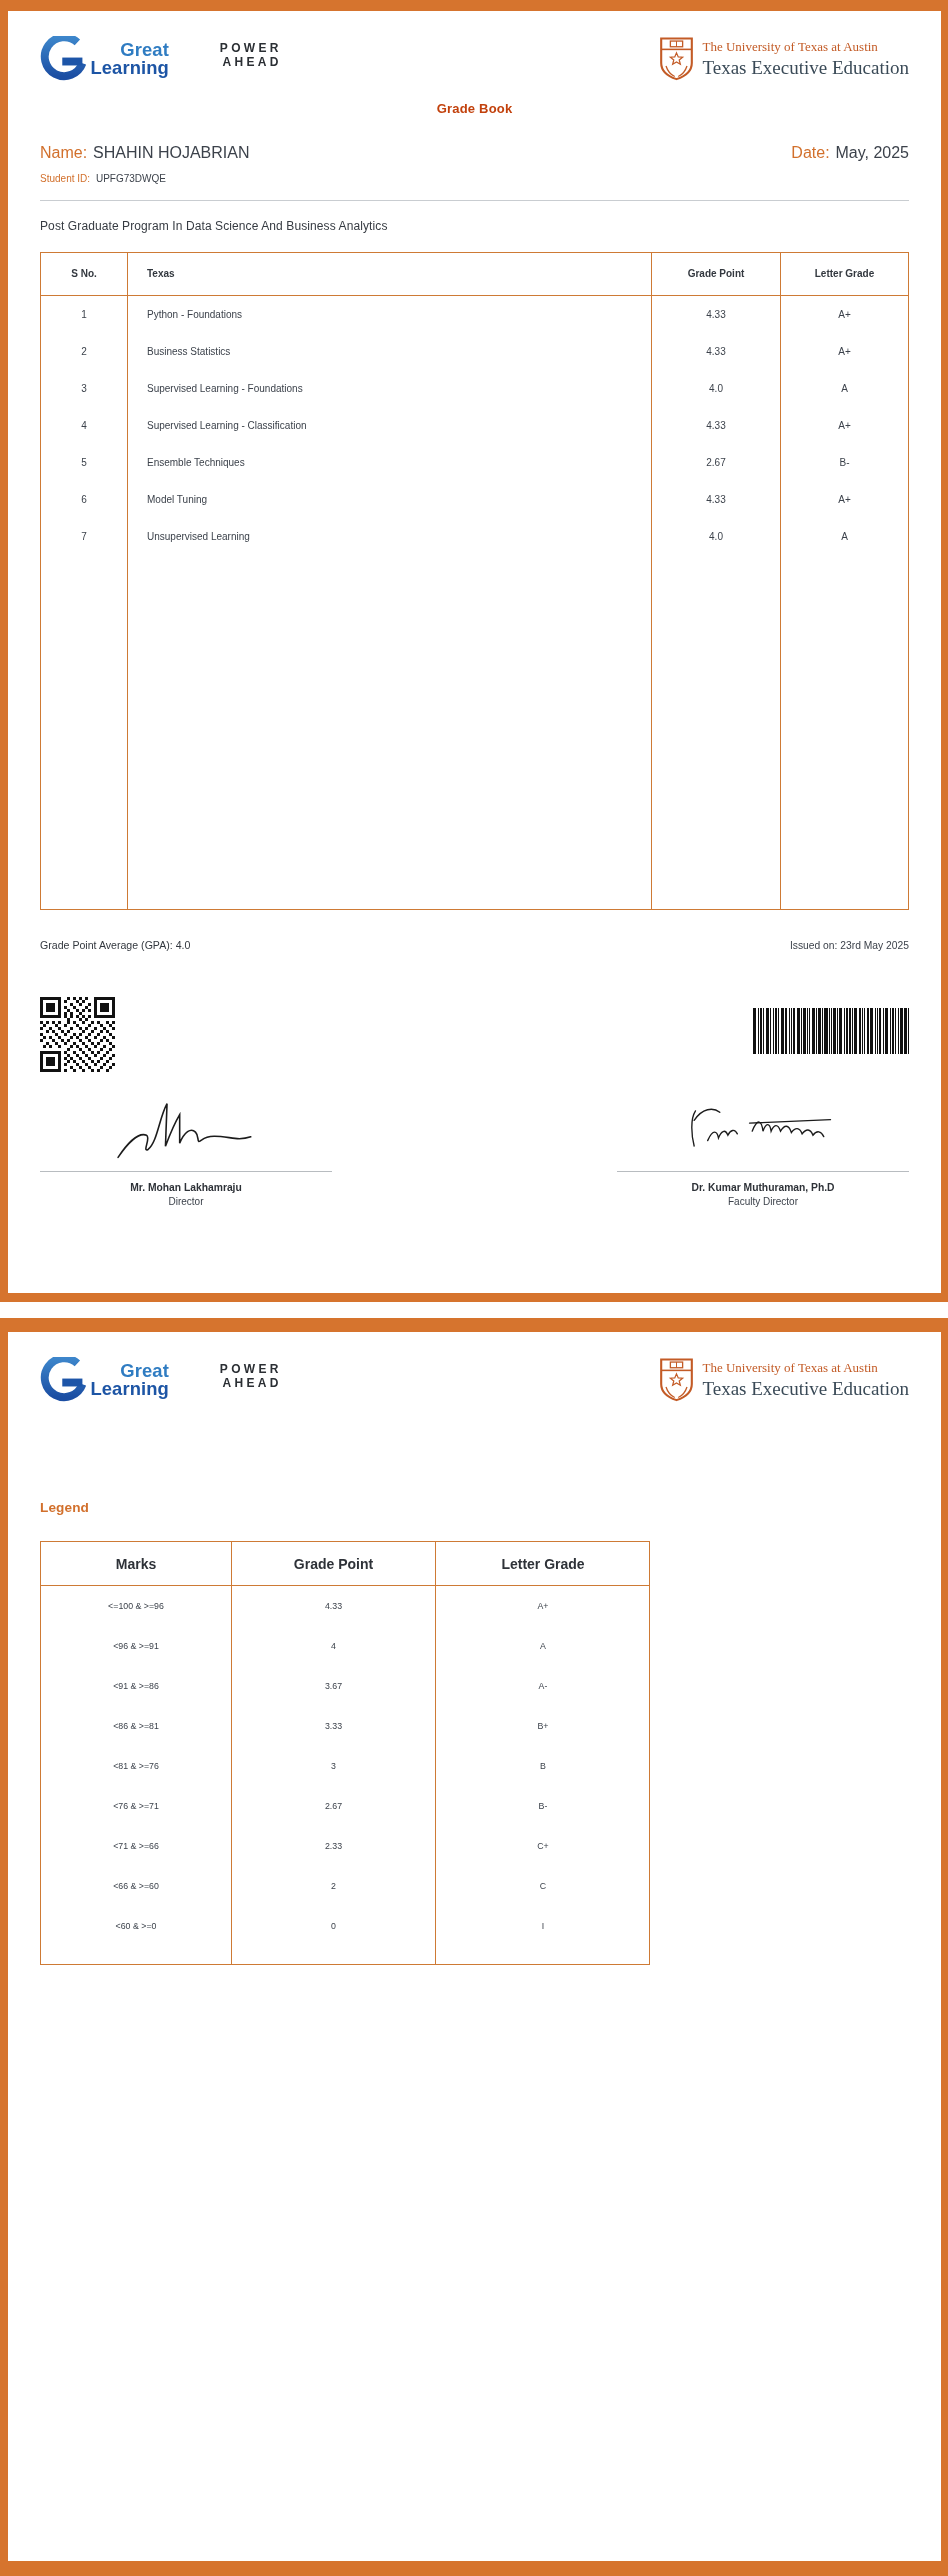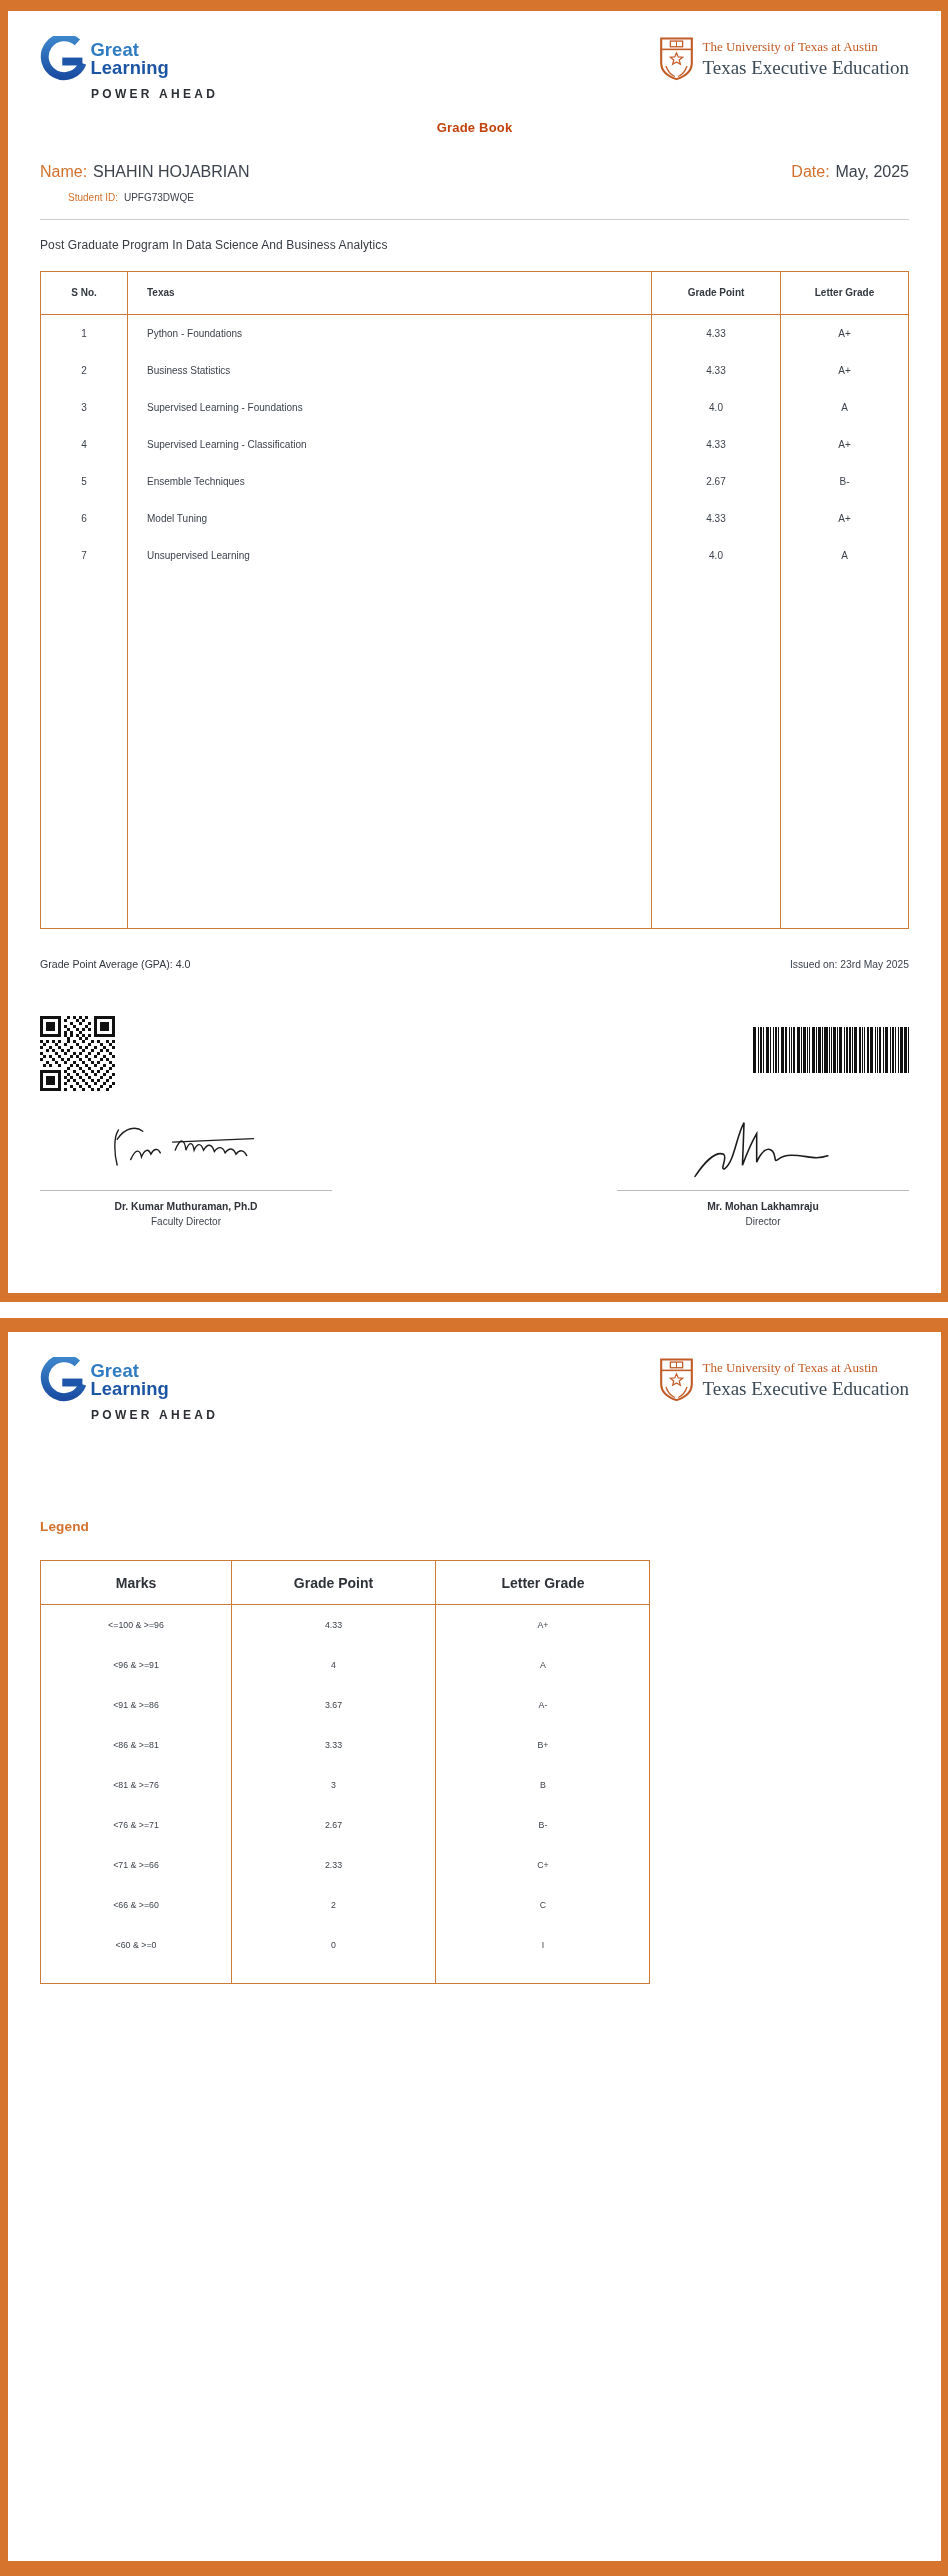--- a/index.html
+++ b/index.html
@@ -25,39 +25,39 @@
     background:#fff;
     border:8.8px solid var(--frame);
     border-top-width:11px;
   }
   .page-1{height:1302px;border-bottom-width:9.5px;}
   .page-2{height:1258px;margin-top:16px;border-top-width:14.7px;border-bottom-width:15.4px;}
   .inner{padding:25px 32px 0 32px;height:100%;}
 
   
   .logo-row{display:flex;justify-content:space-between;align-items:flex-start;}
-  .gl-logo{display:flex;flex-direction:column;width:191px;}
+  .gl-logo{display:flex;flex-direction:row;width:191px;text-align:right;}
   .gl-top{display:flex;align-items:center;}
   .gl-mark{width:46px;height:46px;flex:0 0 auto;}
   .gl-words{margin-left:4.4px;line-height:1.0;font-weight:bold;font-size:18.4px;letter-spacing:0.1px;}
   .gl-great{color:var(--blue1);}
   .gl-learning{color:var(--blue2);}
   .gl-tagline{margin:5.1px 0 0 51px;font-size:12px;font-weight:bold;letter-spacing:3.3px;color:#2b2f34;}
   .ut-logo{display:flex;align-items:center;}
   .ut-shield{width:35px;height:46px;flex:0 0 auto;}
   .ut-text{margin-left:8.8px;font-family:"Liberation Serif","DejaVu Serif",serif;}
   .ut-line1{color:var(--ut-orange);font-size:13px;}
   .ut-line2{color:var(--ut-slate);font-size:19px;margin-top:1.5px;text-align:right;}
 
   
   .doc-title{text-align:center;font-size:13px;font-weight:bold;color:#c2410c;margin-top:19px;letter-spacing:0.2px;}
   .meta-row{display:flex;justify-content:space-between;margin-top:28px;font-size:16px;}
   .meta-left .lbl,.meta-right .lbl{color:var(--accent);}
   .meta-left .val,.meta-right .val{color:var(--ink);margin-left:5.9px;}
-  .meta-id{margin-top:11px;font-size:10px;margin-left:28px;}
+  .meta-id{margin-top:11px;font-size:10px;}
   .rule{border:none;border-top:0.7px solid #C9CDD1;margin-top:16px;}
   .program-title{margin-top:18.4px;font-size:12px;color:#363B42;letter-spacing:0.1px;}
 
   .gb-table{
     margin-top:18.4px;
     display:grid;
     grid-template-columns:87px 1fr 129px 127px;
     grid-template-rows:43px repeat(7,37px) 1fr;
     height:658px;
     border:0.7px solid var(--tborder);
@@ -224,36 +224,36 @@
           <rect x="2" y="20" width="3" height="3" fill="#111"></rect>
         <path fill="#111" d="M9 0h1v1H9z M11 0h1v1h-1z M13 0h1v1h-1z M15 0h1v1h-1z M8 1h1v1H8z M12 1h1v1h-1z M14 1h1v1h-1z M10 2h1v1h-1z M13 2h1v1h-1z M16 2h1v1h-1z M8 3h1v1H8z M11 3h1v1h-1z M15 3h1v1h-1z M9 4h1v1H9z M12 4h1v1h-1z M14 4h1v1h-1z M16 4h1v1h-1z M8 5h1v1H8z M10 5h1v1h-1z M13 5h1v1h-1z M8 6h1v1H8z M10 6h1v1h-1z M12 6h1v1h-1z M14 6h1v1h-1z M16 6h1v1h-1z M9 7h1v1H9z M13 7h1v1h-1z M15 7h1v1h-1z M0 8h1v1H0z M2 8h1v1H2z M4 8h1v1H4z M6 8h1v1H6z M9 8h1v1H9z M11 8h1v1h-1z M14 8h1v1h-1z M17 8h1v1h-1z M19 8h1v1h-1z M22 8h1v1h-1z M24 8h1v1h-1z M1 9h1v1H1z M5 9h1v1H5z M8 9h1v1H8z M12 9h1v1h-1z M16 9h1v1h-1z M20 9h1v1h-1z M23 9h1v1h-1z M0 10h1v1H0z M3 10h1v1H3z M6 10h1v1H6z M10 10h1v1h-1z M13 10h1v1h-1z M15 10h1v1h-1z M18 10h1v1h-1z M21 10h1v1h-1z M24 10h1v1h-1z M2 11h1v1H2z M4 11h1v1H4z M7 11h1v1H7z M9 11h1v1H9z M14 11h1v1h-1z M17 11h1v1h-1z M20 11h1v1h-1z M22 11h1v1h-1z M0 12h1v1H0z M5 12h1v1H5z M8 12h1v1H8z M11 12h1v1h-1z M13 12h1v1h-1z M16 12h1v1h-1z M19 12h1v1h-1z M23 12h1v1h-1z M1 13h1v1H1z M3 13h1v1H3z M6 13h1v1H6z M10 13h1v1h-1z M12 13h1v1h-1z M15 13h1v1h-1z M18 13h1v1h-1z M21 13h1v1h-1z M24 13h1v1h-1z M0 14h1v1H0z M4 14h1v1H4z M7 14h1v1H7z M9 14h1v1H9z M13 14h1v1h-1z M16 14h1v1h-1z M20 14h1v1h-1z M22 14h1v1h-1z M2 15h1v1H2z M5 15h1v1H5z M8 15h1v1H8z M11 15h1v1h-1z M14 15h1v1h-1z M17 15h1v1h-1z M19 15h1v1h-1z M23 15h1v1h-1z M1 16h1v1H1z M3 16h1v1H3z M6 16h1v1H6z M10 16h1v1h-1z M12 16h1v1h-1z M15 16h1v1h-1z M18 16h1v1h-1z M21 16h1v1h-1z M24 16h1v1h-1z M9 17h1v1H9z M13 17h1v1h-1z M16 17h1v1h-1z M20 17h1v1h-1z M23 17h1v1h-1z M8 18h1v1H8z M11 18h1v1h-1z M14 18h1v1h-1z M17 18h1v1h-1z M19 18h1v1h-1z M22 18h1v1h-1z M9 19h1v1H9z M12 19h1v1h-1z M15 19h1v1h-1z M18 19h1v1h-1z M21 19h1v1h-1z M24 19h1v1h-1z M8 20h1v1H8z M10 20h1v1h-1z M13 20h1v1h-1z M16 20h1v1h-1z M20 20h1v1h-1z M23 20h1v1h-1z M9 21h1v1H9z M11 21h1v1h-1z M14 21h1v1h-1z M17 21h1v1h-1z M19 21h1v1h-1z M22 21h1v1h-1z M8 22h1v1H8z M12 22h1v1h-1z M15 22h1v1h-1z M18 22h1v1h-1z M21 22h1v1h-1z M24 22h1v1h-1z M10 23h1v1h-1z M13 23h1v1h-1z M16 23h1v1h-1z M20 23h1v1h-1z M23 23h1v1h-1z M8 24h1v1H8z M11 24h1v1h-1z M14 24h1v1h-1z M17 24h1v1h-1z M19 24h1v1h-1z M22 24h1v1h-1z"></path>
       </svg>
       <svg class="barcode" viewBox="0 0 136 60" preserveAspectRatio="none" shape-rendering="crispEdges">
         <path fill="#111" d="M0 0h3v60H0z M4 0h1v60H4z M6 0h2v60H6z M9 0h1v60H9z M11 0h3v60h-3z M15 0h1v60h-1z M17 0h1v60h-1z M19 0h2v60h-2z M22 0h1v60h-1z M24 0h3v60h-3z M28 0h2v60h-2z M31 0h1v60h-1z M33 0h1v60h-1z M35 0h2v60h-2z M38 0h3v60h-3z M42 0h1v60h-1z M44 0h2v60h-2z M47 0h1v60h-1z M49 0h1v60h-1z M51 0h3v60h-3z M55 0h1v60h-1z M57 0h2v60h-2z M60 0h1v60h-1z M62 0h3v60h-3z M66 0h1v60h-1z M68 0h1v60h-1z M70 0h2v60h-2z M73 0h1v60h-1z M75 0h3v60h-3z M79 0h1v60h-1z M81 0h2v60h-2z M84 0h1v60h-1z M86 0h1v60h-1z M88 0h3v60h-3z M92 0h2v60h-2z M95 0h1v60h-1z M97 0h1v60h-1z M99 0h2v60h-2z M102 0h3v60h-3z M106 0h1v60h-1z M108 0h1v60h-1z M110 0h2v60h-2z M113 0h1v60h-1z M115 0h3v60h-3z M119 0h1v60h-1z M121 0h2v60h-2z M124 0h1v60h-1z M126 0h1v60h-1z M128 0h3v60h-3z M132 0h2v60h-2z M135 0h1v60h-1z"></path>
       </svg>
     </div>
 
     <div class="sig-row">
       <div class="sig-block">
+        <svg class="sig-scribble" viewBox="0 0 200 100">
+          <path d="M14 84 C26 66 40 52 50 56 C56 59 44 78 52 74 C64 64 66 34 76 16 L74 70 C80 54 86 40 92 30 L92 66 C98 52 106 46 112 52 C118 58 112 68 120 62 C130 54 146 58 162 60 C170 61 176 60 182 58" fill="none" stroke="#1c1c1c" stroke-width="2" stroke-linecap="round"></path>
+        </svg>
+        <hr class="sig-line">
+        <div class="sig-name">Mr. Mohan Lakhamraju</div>
+        <div class="sig-title">Director</div>
+      </div>
+      <div class="sig-block">
         <svg class="sig-scribble" viewBox="0 0 240 90">
           <path d="M20 16 C12 28 14 52 18 68 M18 30 C30 12 46 10 56 18 M38 60 C46 42 52 46 54 56 C58 46 64 42 68 52 C72 44 78 42 82 50" fill="none" stroke="#1c1c1c" stroke-width="2" stroke-linecap="round"></path>
           <path d="M104 46 C112 26 118 30 120 46 C124 34 130 32 132 46 C136 36 142 34 146 46 C152 36 158 36 162 48 C168 40 174 40 178 50 C184 42 190 42 194 52 C200 44 206 46 210 54" fill="none" stroke="#1c1c1c" stroke-width="2" stroke-linecap="round"></path>
           <path d="M100 34 L220 29" fill="none" stroke="#1c1c1c" stroke-width="2" stroke-linecap="round"></path>
         </svg>
         <hr class="sig-line">
         <div class="sig-name">Dr. Kumar Muthuraman, Ph.D</div>
         <div class="sig-title">Faculty Director</div>
-      </div>
-      <div class="sig-block">
-        <svg class="sig-scribble" viewBox="0 0 200 100">
-          <path d="M14 84 C26 66 40 52 50 56 C56 59 44 78 52 74 C64 64 66 34 76 16 L74 70 C80 54 86 40 92 30 L92 66 C98 52 106 46 112 52 C118 58 112 68 120 62 C130 54 146 58 162 60 C170 61 176 60 182 58" fill="none" stroke="#1c1c1c" stroke-width="2" stroke-linecap="round"></path>
-        </svg>
-        <hr class="sig-line">
-        <div class="sig-name">Mr. Mohan Lakhamraju</div>
-        <div class="sig-title">Director</div>
       </div>
     </div>
 
   </div>
 </div>
 
 <div class="page page-2">
   <div class="inner">
 
     <div class="logo-row">

